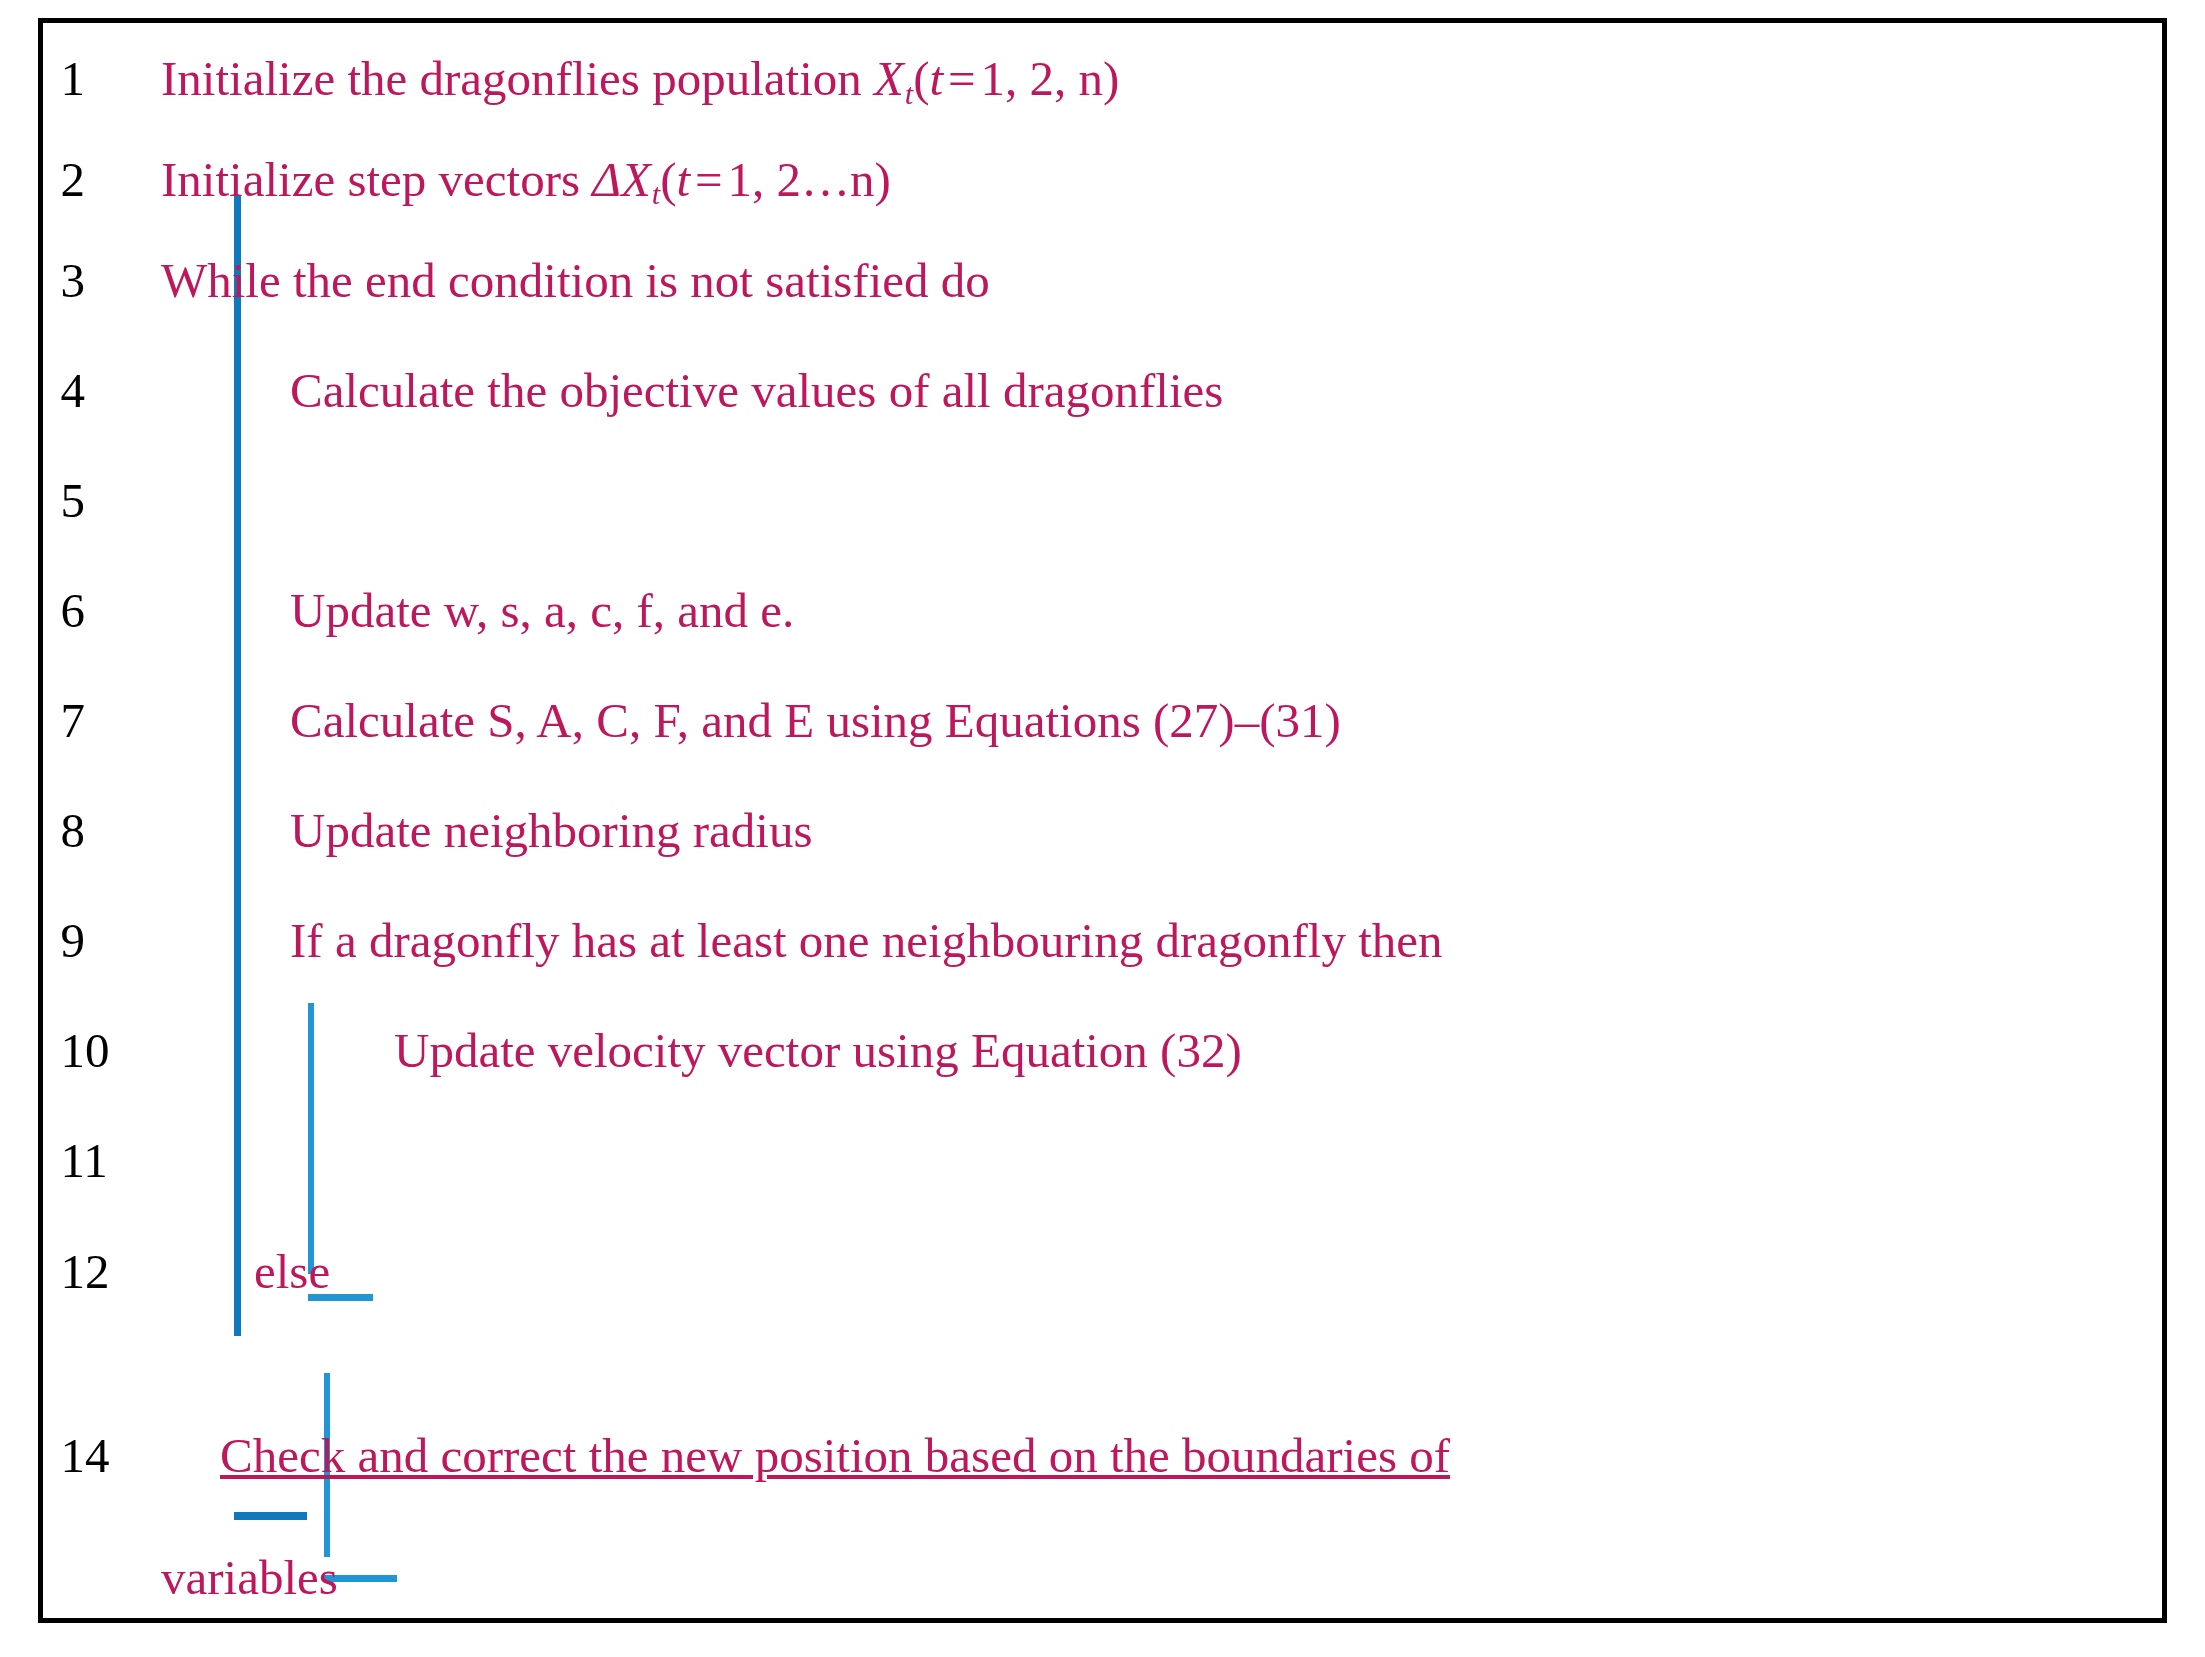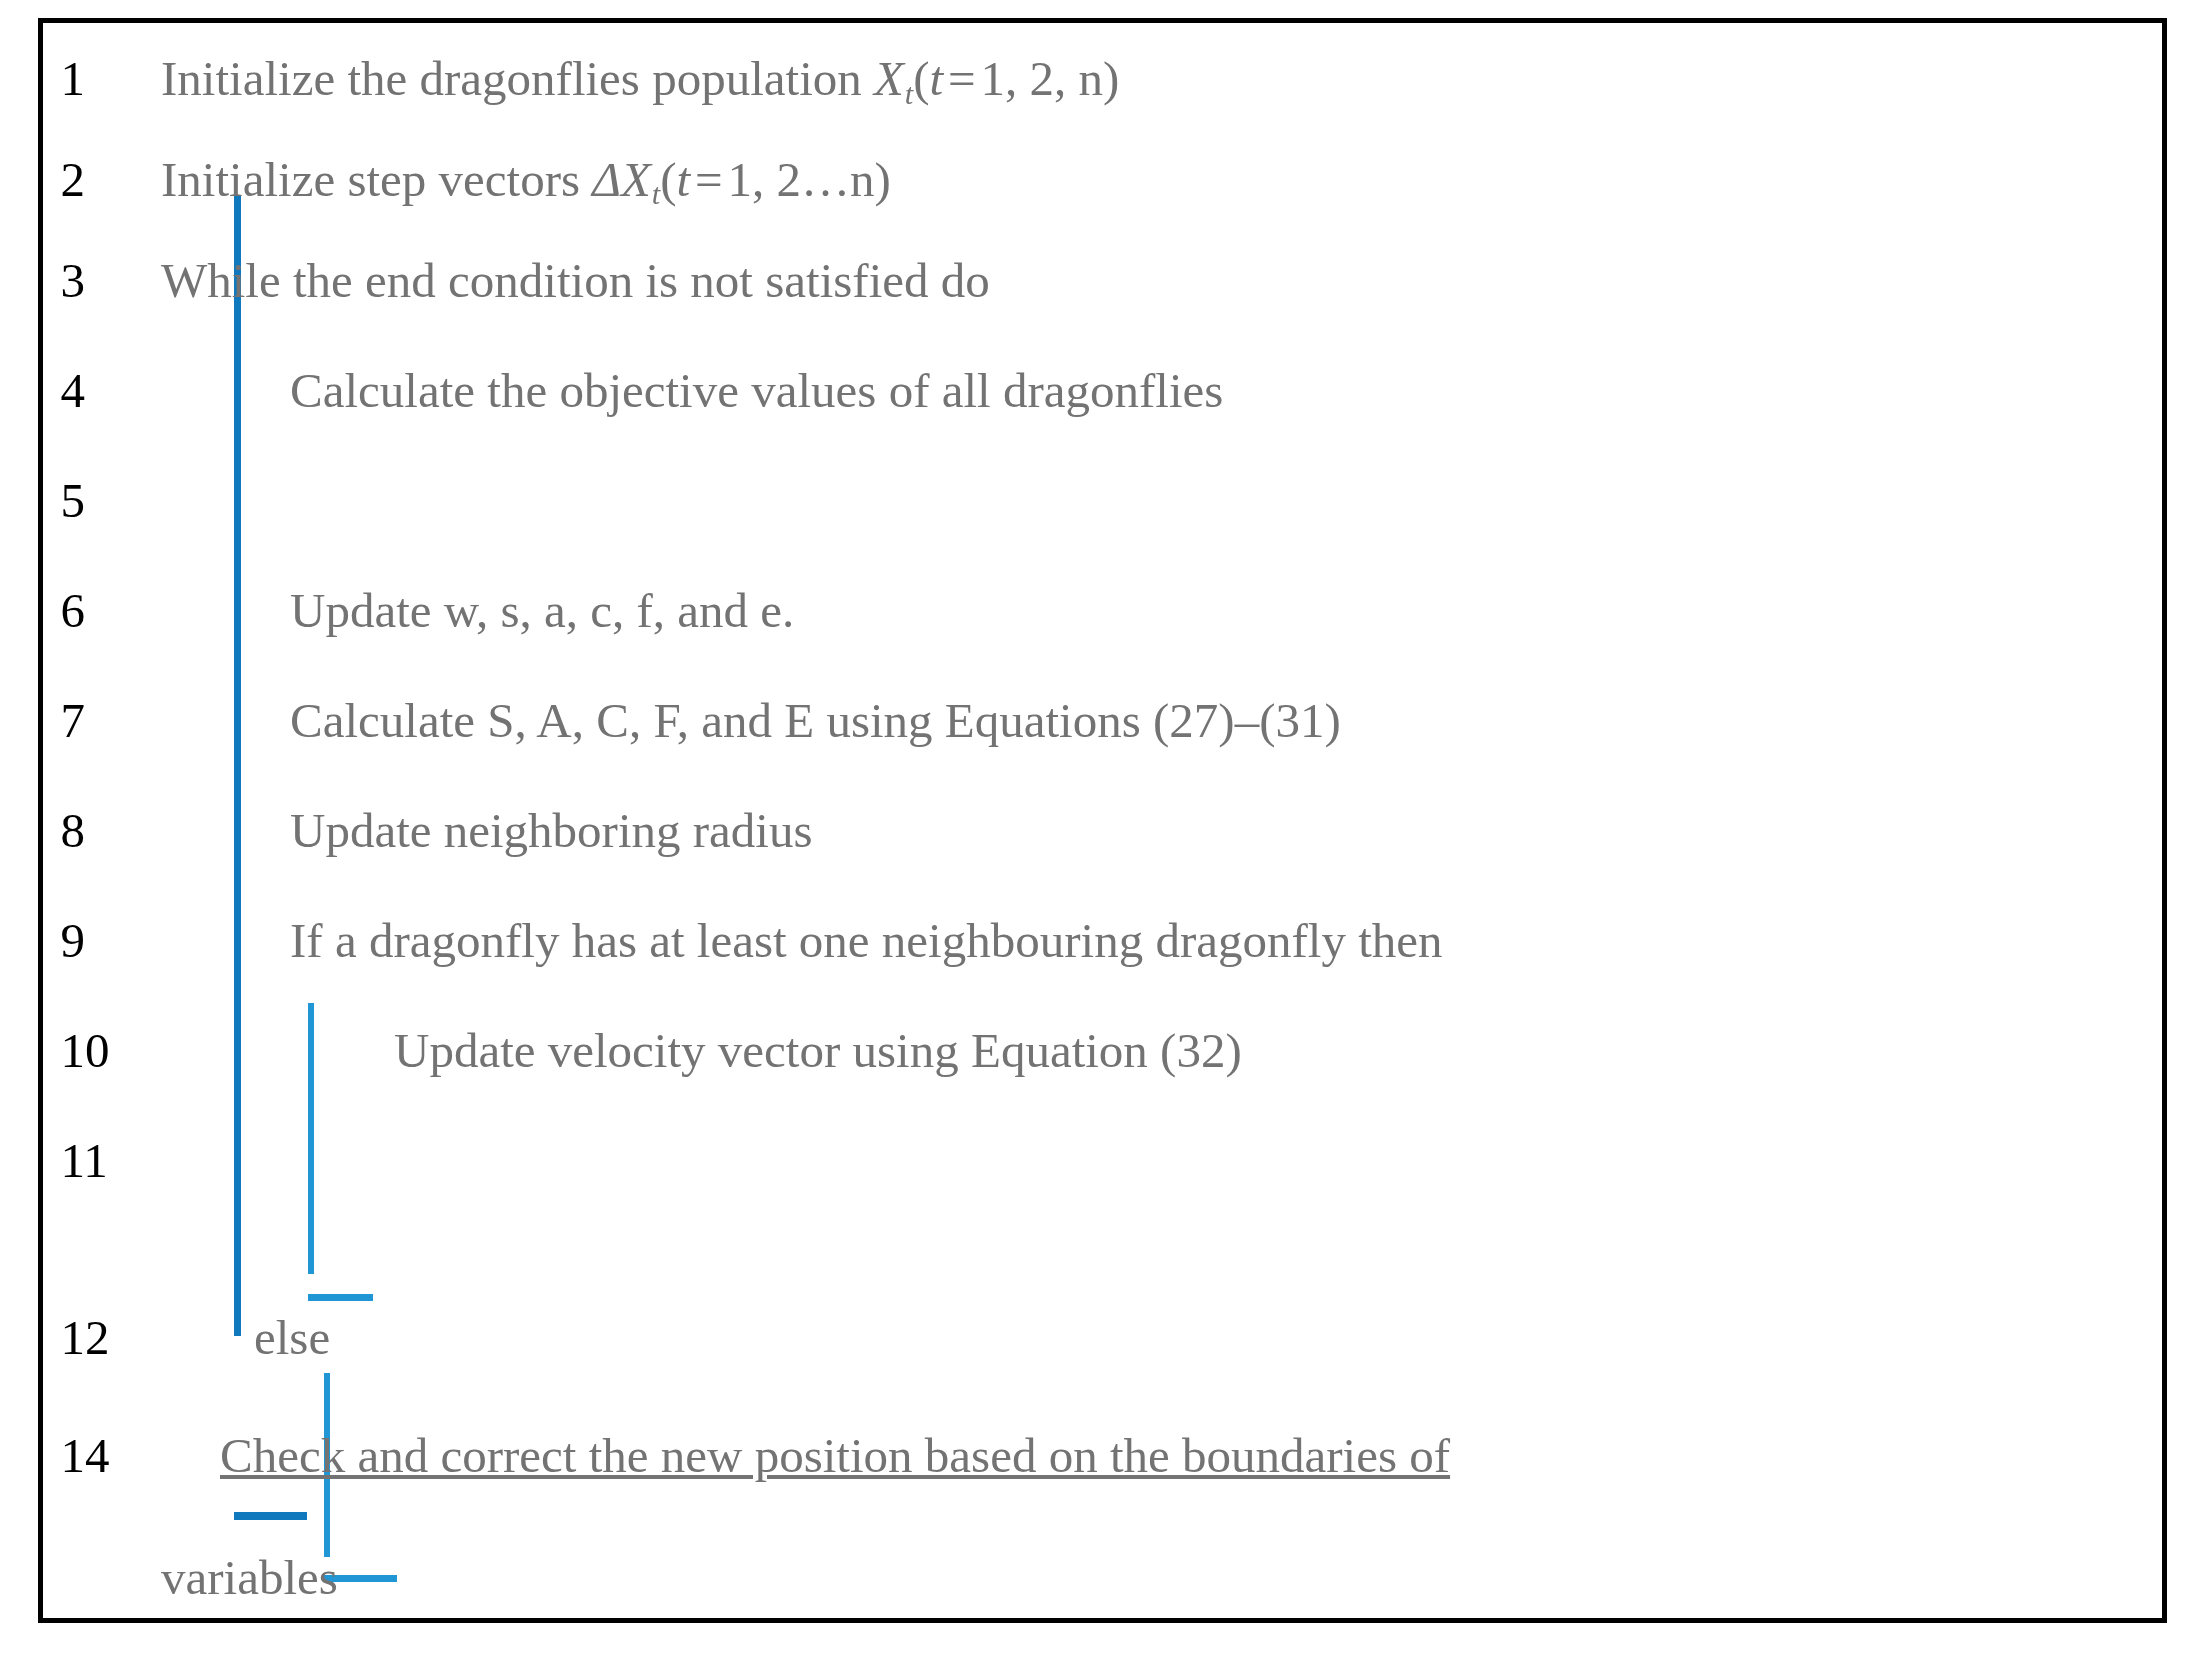--- a/index.html
+++ b/index.html
@@ -50,21 +50,21 @@
     line-height: 77px;
     color: #000000;
     letter-spacing: 0px;
   }
 
   .stmt {
     position: absolute;
     top: 0;
     font-size: 49px;
     line-height: 77px;
-    color: #737373;
+    color: #be185d;
     white-space: nowrap;
   }
 
   
   .ind0 { left: 118px; }
   .ind1 { left: 247px; }
   .ind2 { left: 351px; }
   .ind3 { left: 211px; }  
   .ind4 { left: 177px; text-decoration: underline; }  
 
@@ -183,21 +183,21 @@
 
     <div class="row" style="top:989px;padding-left:39px;">
       <span class="lineno">10</span>
       <span class="stmt ind2">Update velocity vector using Equation (32)</span>
     </div>
 
     <div class="row" style="top:1099px;">
       <span class="lineno">11</span>
     </div>
 
-    <div class="row" style="top:1276px;">
+    <div class="row" style="top:1210px;">
       <span class="lineno">12</span>
       <span class="stmt ind3">else</span>
     </div>
 
 
     <div class="row" style="top:1394px;">
       <span class="lineno">14</span>
       <span class="stmt ind4">Check and correct the new position based on the boundaries of</span>
     </div>
 

